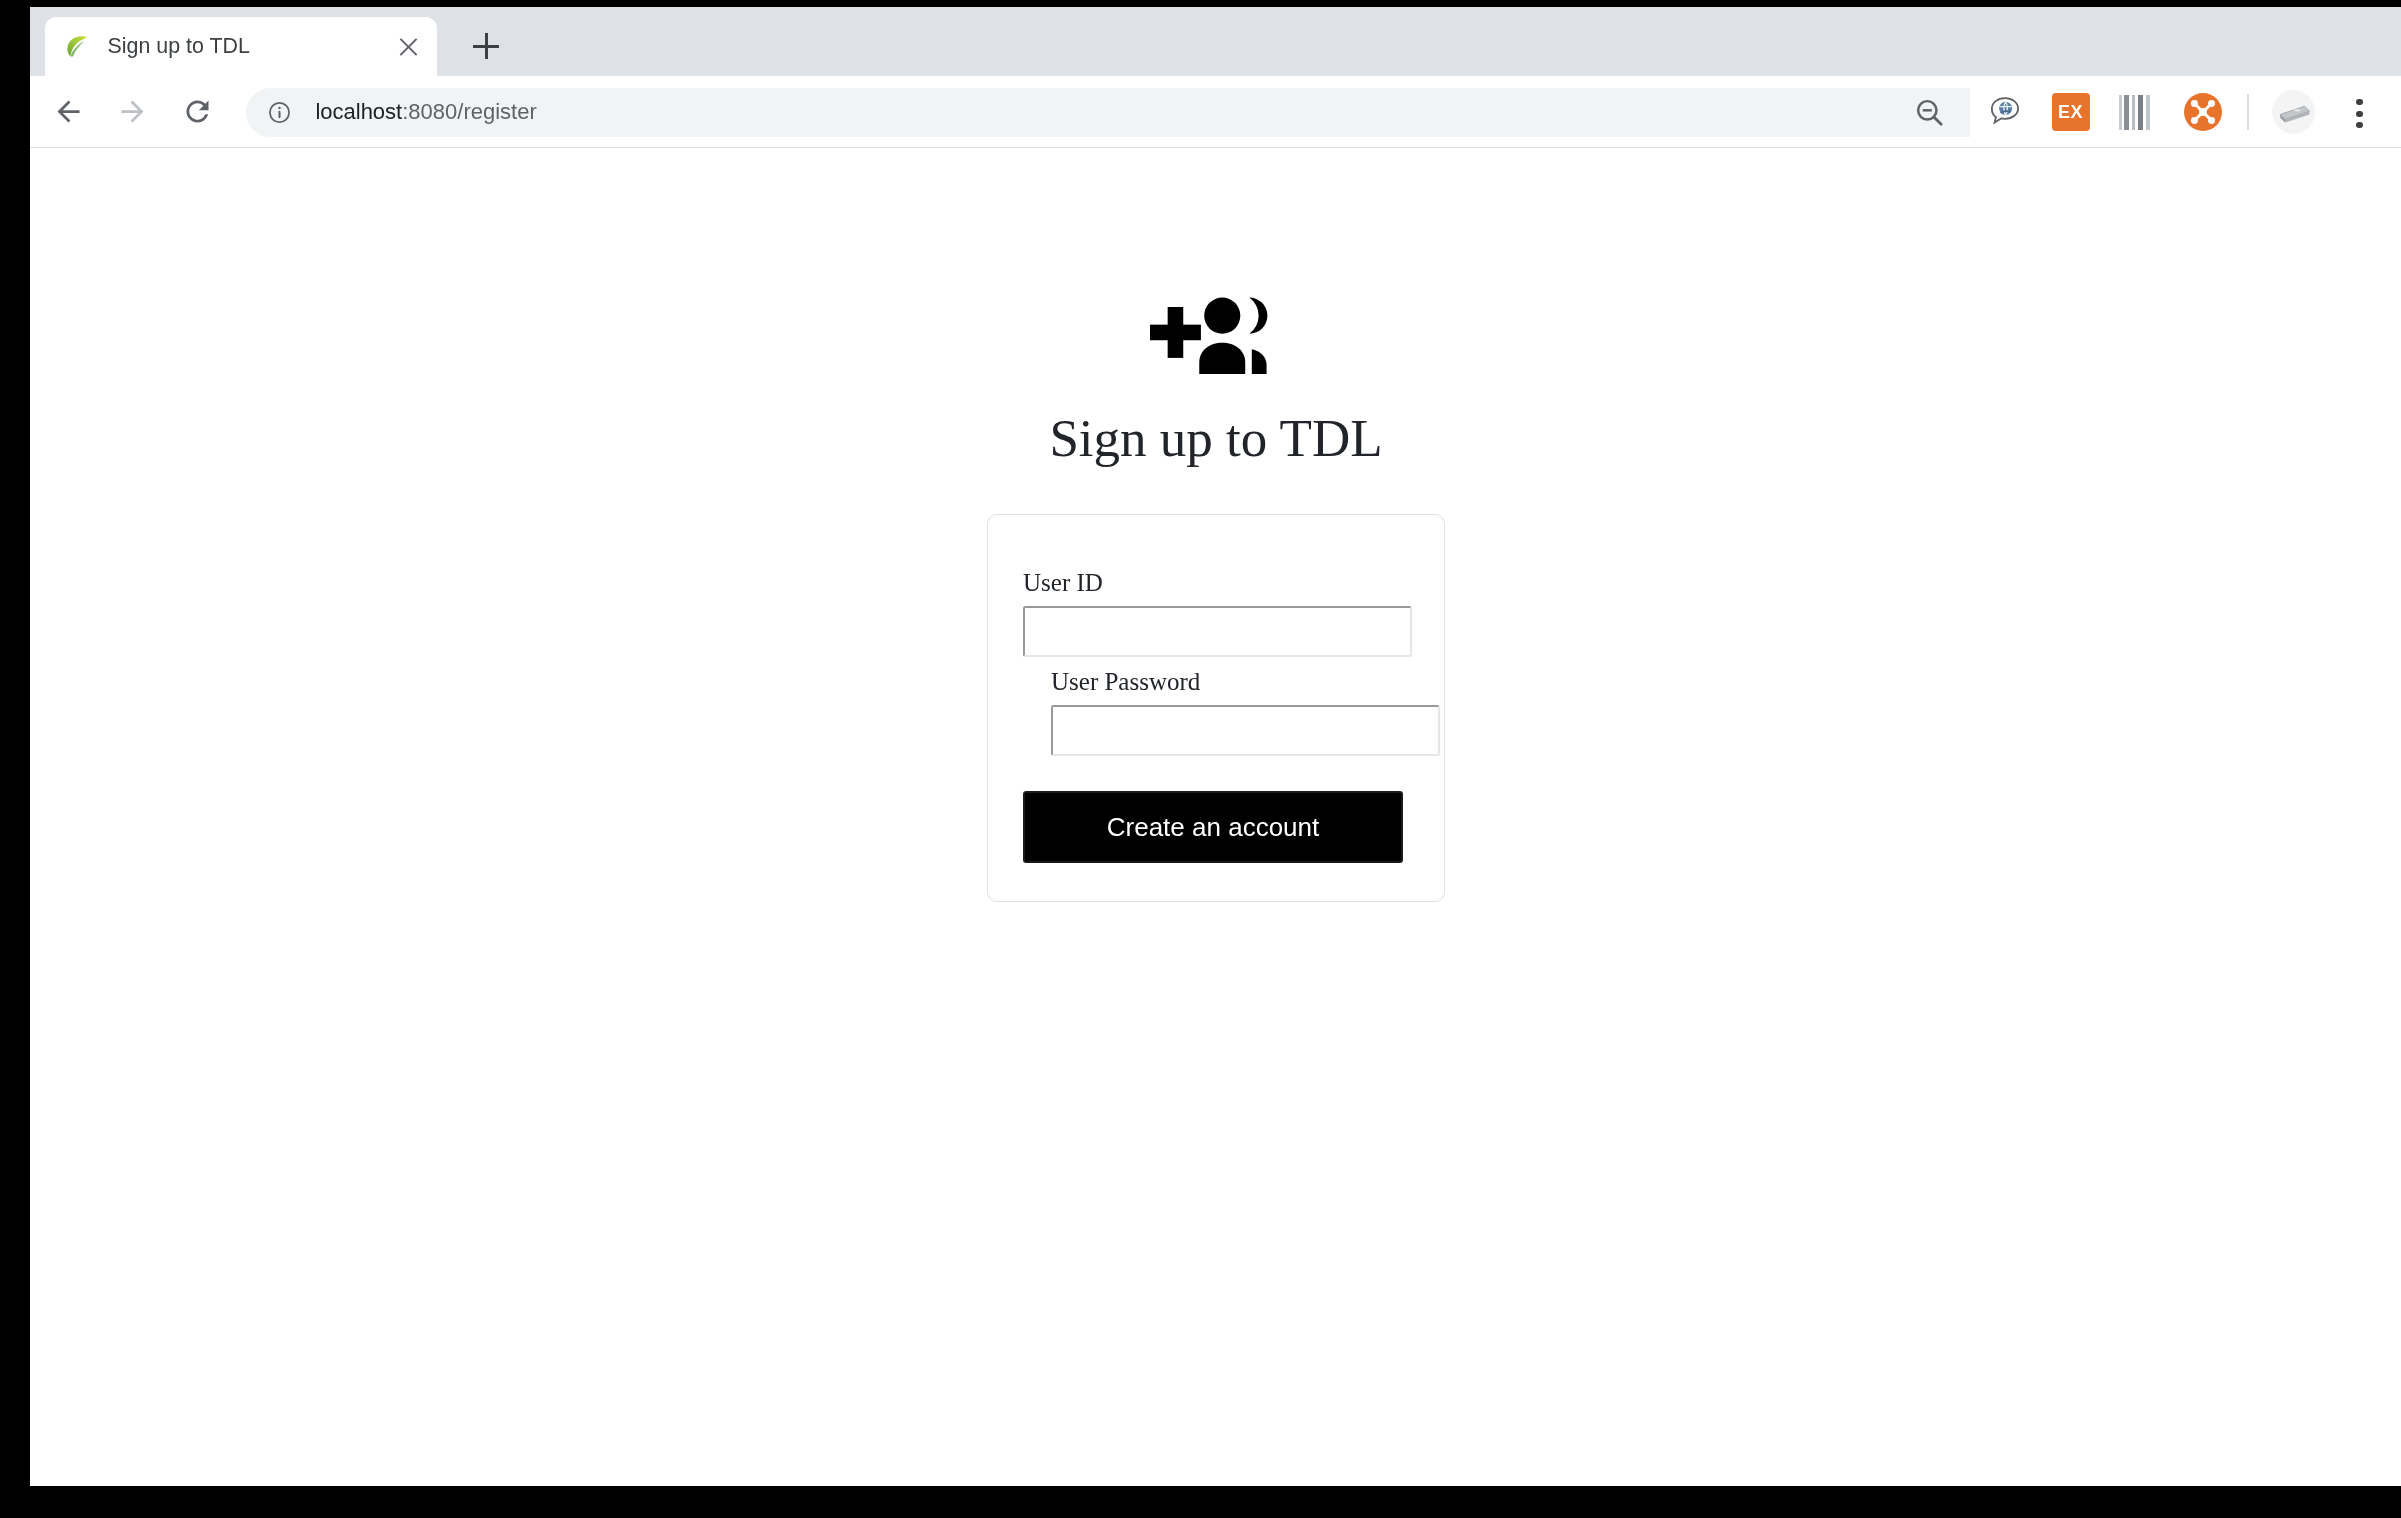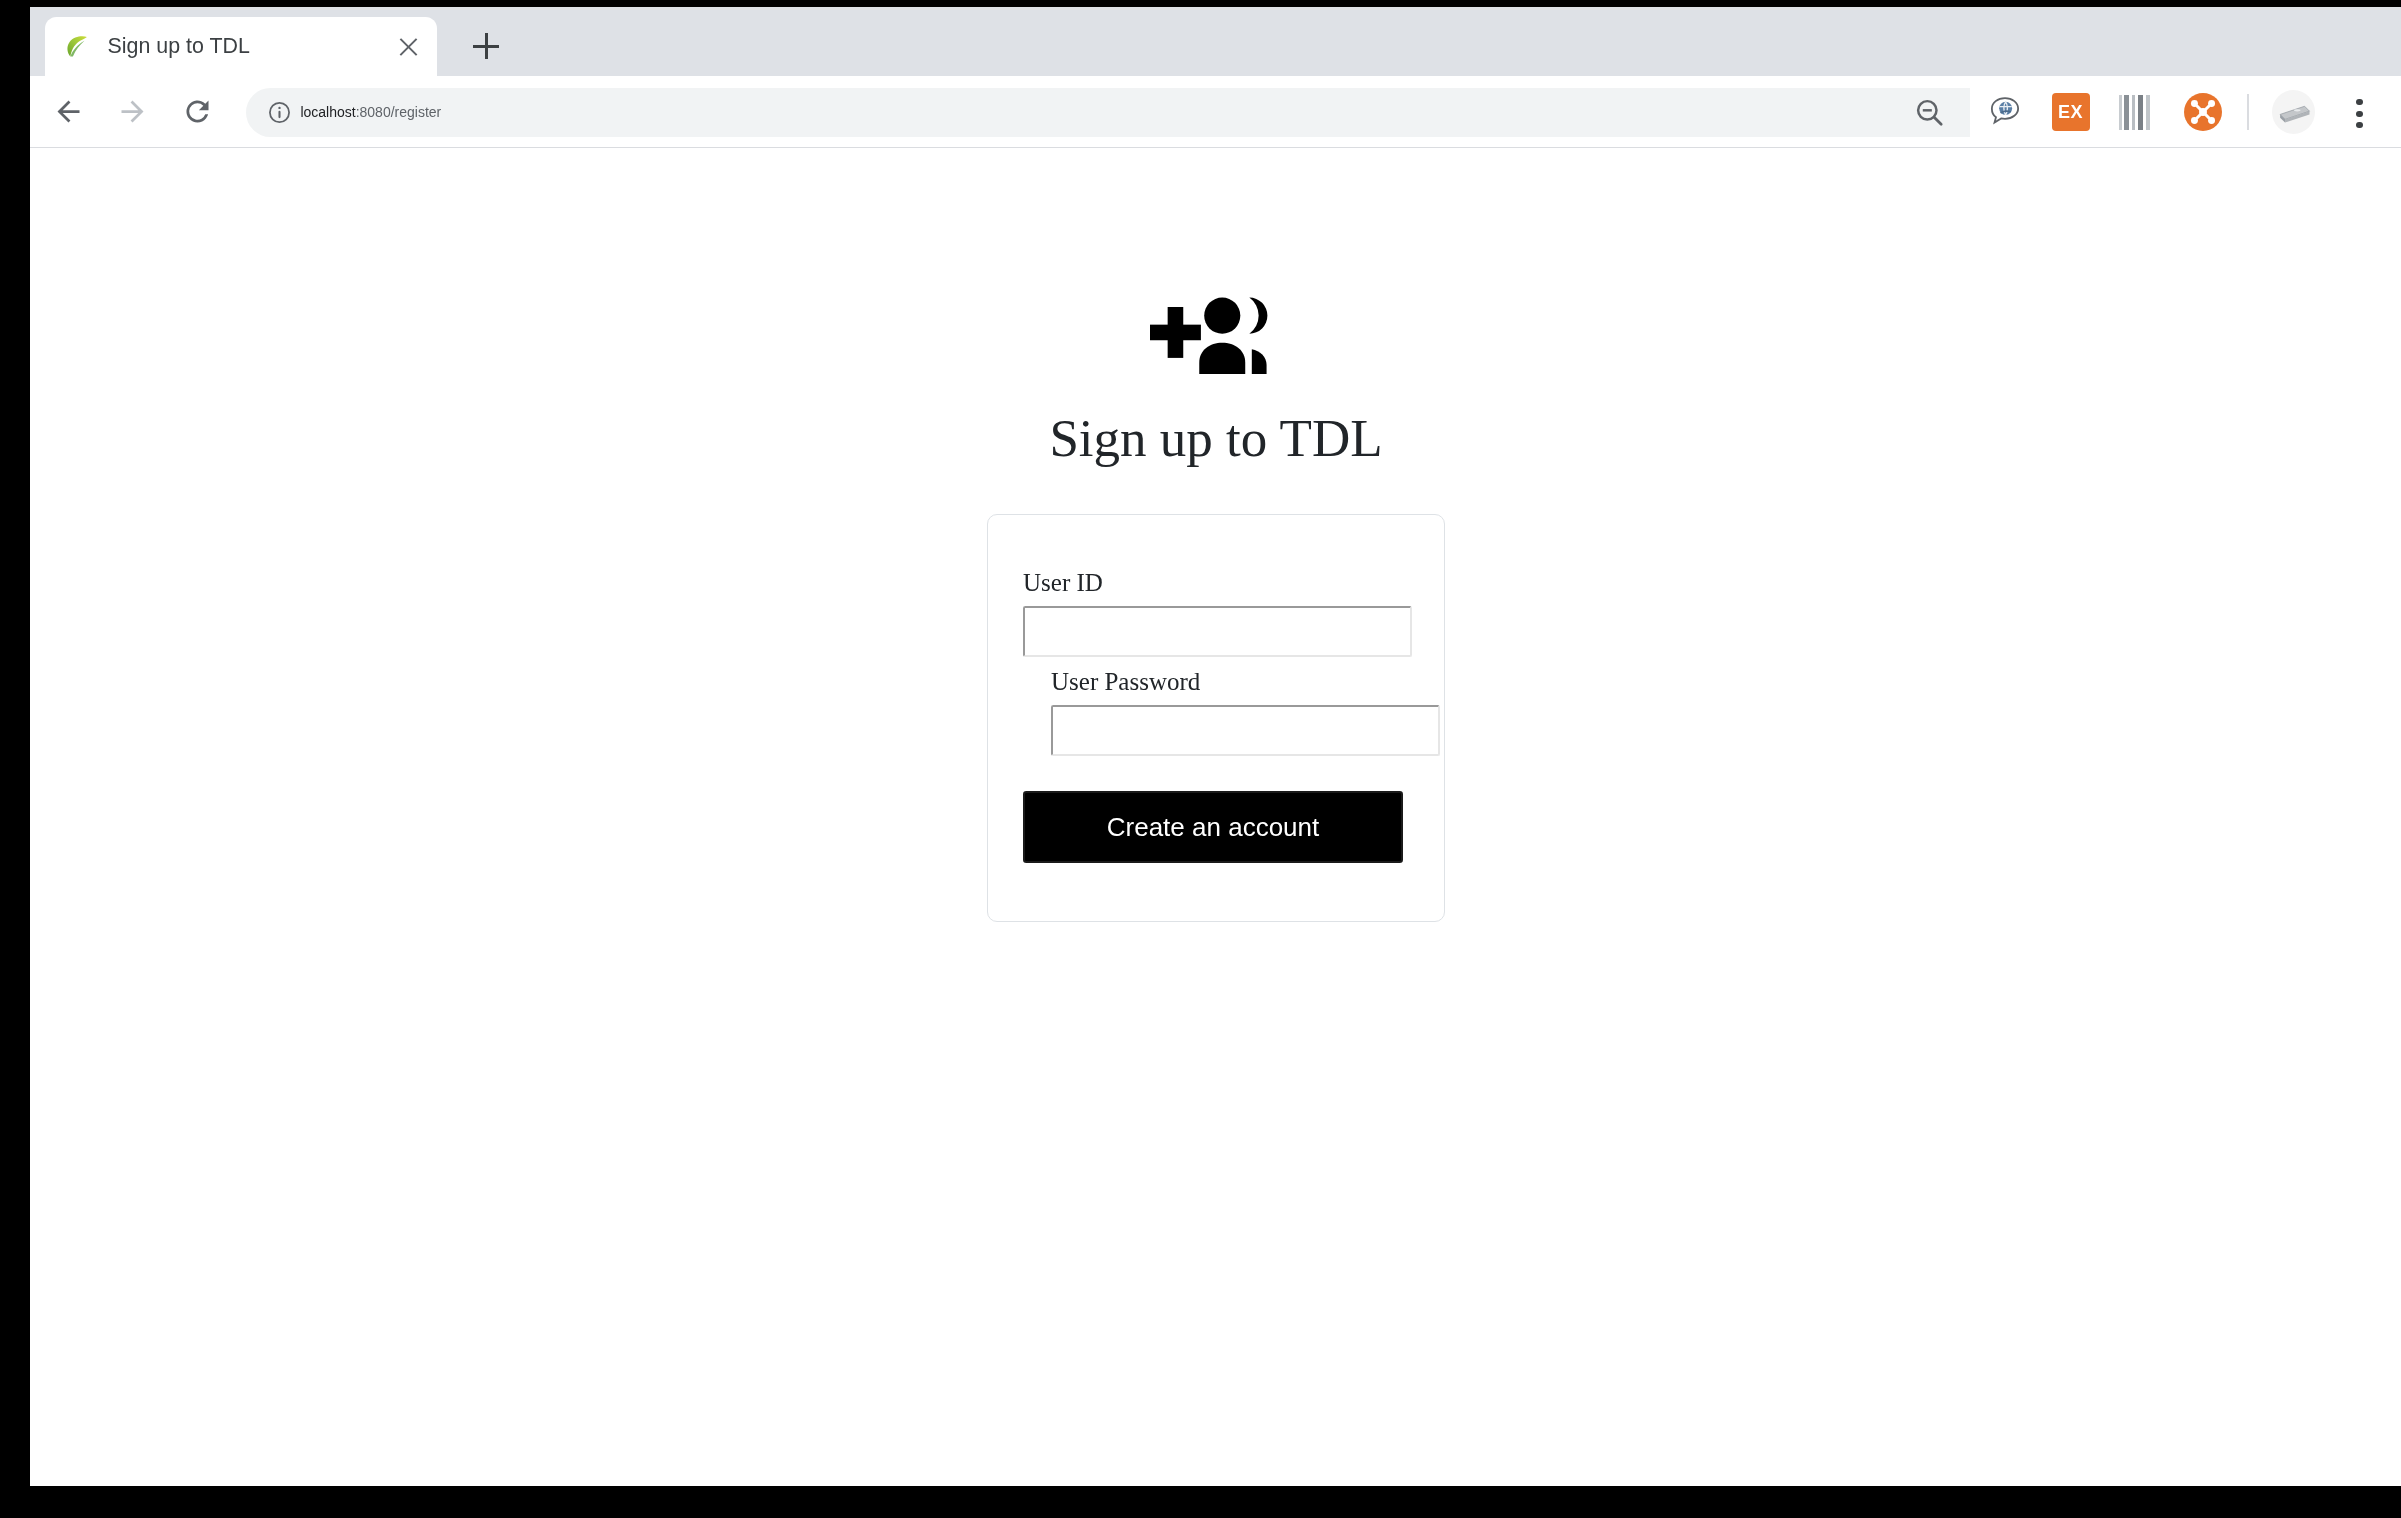--- a/index.html
+++ b/index.html
@@ -122,22 +122,22 @@
     height: 49px;
     background: #f1f3f4;
     border-radius: 25px;
     display: flex;
     align-items: center;
     padding-left: 21.4px;
     cursor: text;
   }
   .info-icon { flex: 0 0 25px; width: 25px; height: 25px; }
   .url-text {
-    margin-left: 8px;
-    font-size: 14px;
+    margin-left: 23px;
+    font-size: 22px;
     color: #5f6368;
     white-space: nowrap;
     font-family: "Liberation Sans", sans-serif;
   }
   .url-host { color: #202124; }
 
   
   .omni-actions {
     position: absolute;
     right: 387px;
@@ -254,21 +254,21 @@
     color: #212529;
     line-height: 1;
   }
 
   .card {
     margin-top: 49px;
     width: 458px;
     background: #ffffff;
     border: 1.6px solid #dee2e6;
     border-radius: 10px;
-    padding: 53px 35px 58px 35px;
+    padding: 53px 35px 38px 35px;
   }
 
   .field { margin-bottom: 10px; }
   .field-label {
     display: block;
     font-family: "Liberation Serif", serif;
     font-size: 25px;
     color: #212529;
     margin-bottom: 8.2px;
     line-height: 1.2;

